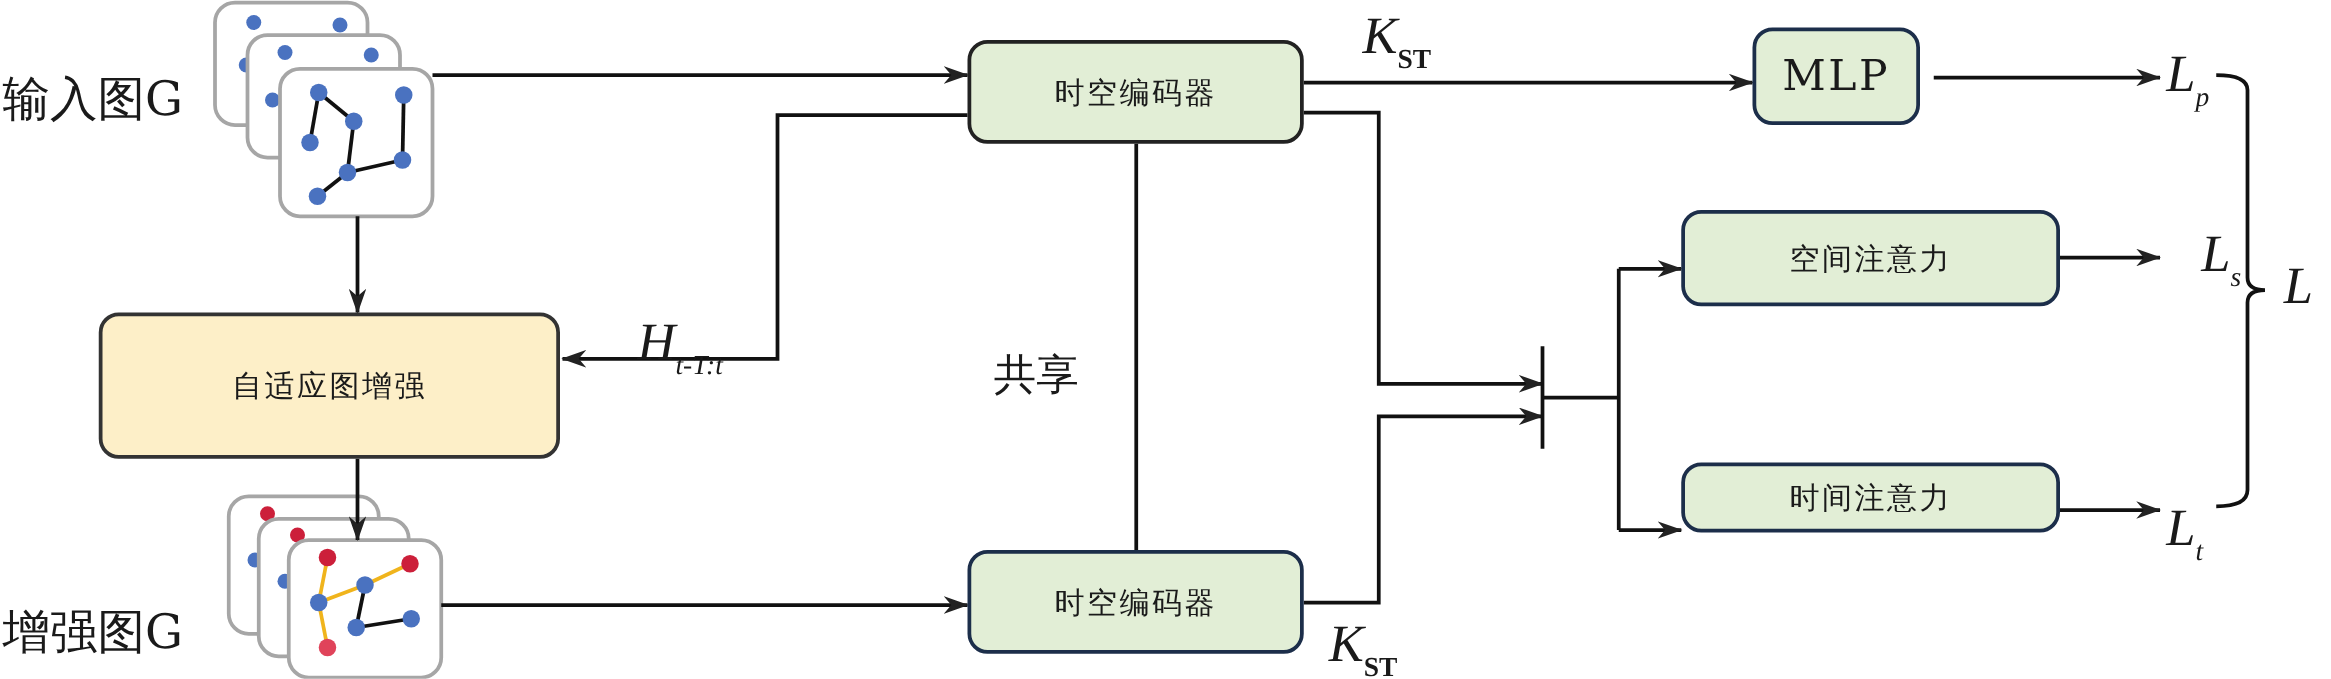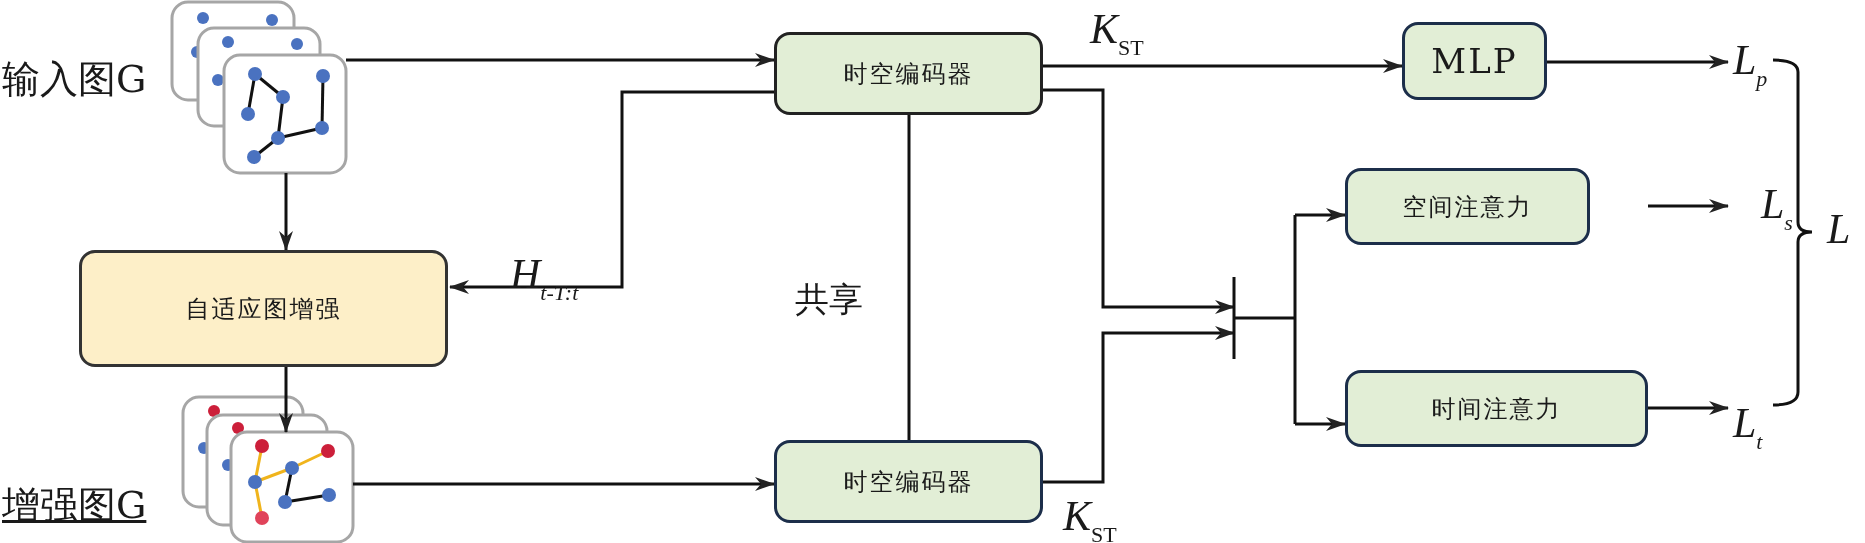--- a/index.html
+++ b/index.html
@@ -8,21 +8,21 @@
   svg#diagram { position:absolute; left:0; top:0; }
   .box { position:absolute; box-sizing:border-box; border-radius:16px;
          display:flex; align-items:center; justify-content:center;
          font-size:24px; letter-spacing:2px; }
   .green { background:#e2eed6; border:3px solid #1c2e4a; }
   .green-dark { background:#e2eed6; border:3px solid #222; }
   .yellow { background:#fdefc8; border:3px solid #333; }
   .lbl { position:absolute; font-size:38px; white-space:nowrap;margin-top:10px; }
   .math { position:absolute; font-family:"Liberation Serif", serif; font-style:italic; font-size:42px; white-space:nowrap; }
   .math sub { font-size:22px; vertical-align:-12px; }
-  .math sub.up { font-style:normal; }
+  .math sub.up { font-style:normal;font-weight:bold; }
 </style>
 </head>
 <body>
 
 <svg id="diagram" width="1865" height="543">
   <defs>
     <marker id="arr" viewBox="0 0 20 14" refX="19" refY="7" markerWidth="20" markerHeight="14" markerUnits="userSpaceOnUse" orient="auto">
       <path d="M0,0 L20,7 L0,14 L6,7 Z" fill="#222"></path>
     </marker>
   </defs>
@@ -111,29 +111,29 @@
 
     <line x1="1547" y1="62" x2="1728" y2="62" marker-end="url(#arr)"></line>
     <line x1="1648" y1="206" x2="1728" y2="206" marker-end="url(#arr)"></line>
     <line x1="1648" y1="408" x2="1728" y2="408" marker-end="url(#arr)"></line>
 
     <path d="M1773,60 Q1798,60 1798,72 L1798,222 Q1798,232 1812,232 Q1798,232 1798,242 L1798,392 Q1798,405 1773,405"></path>
   </g>
 </svg>
 
 <div class="lbl" style="left:2px;top:44px;">输入图G</div>
-<div class="lbl" style="left:2px;top:470px;text-decoration:underline;">增强图G</div>
+<div class="lbl" style="left:2px;top:470px;">增强图G</div>
 <div class="lbl" style="left:795px;top:267px;font-size:34px;">共享</div>
 
 <div class="box yellow" style="left:79px;top:250px;width:369px;height:117px;">自适应图增强</div>
 <div class="box green-dark" style="left:774px;top:32px;width:269px;height:83px;">时空编码器</div>
 <div class="box green" style="left:774px;top:440px;width:269px;height:83px;">时空编码器</div>
-<div class="box green" style="left:1402px;top:22px;width:145px;height:78px;font-size:34px;">MLP</div>
-<div class="box green" style="left:1345px;top:168px;width:245px;height:77px;">空间注意力</div>
-<div class="box green" style="left:1345px;top:370px;width:303px;height:77px;">时间注意力</div>
+<div class="box green" style="left:1402px;top:22px;width:134px;height:78px;font-size:34px;">MLP</div>
+<div class="box green" style="left:1345px;top:168px;width:303px;height:77px;">空间注意力</div>
+<div class="box green" style="left:1345px;top:370px;width:303px;height:56px;">时间注意力</div>
 
 <div class="math" style="left:510px;top:250px;"><span>H</span><sub>t-T:t</sub></div>
 <div class="math" style="left:1090px;top:5px;"><span>K</span><sub class="up">ST</sub></div>
 <div class="math" style="left:1063px;top:492px;"><span>K</span><sub class="up">ST</sub></div>
 <div class="math" style="left:1733px;top:36px;"><span>L</span><sub>p</sub></div>
 <div class="math" style="left:1733px;top:180px;margin-left:28px;"><span>L</span><sub>s</sub></div>
 <div class="math" style="left:1733px;top:374px;margin-top:25px;"><span>L</span><sub>t</sub></div>
 <div class="math" style="left:1827px;top:205px;">L</div>
 
 </body></html>

